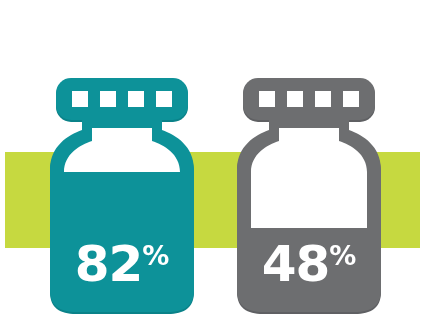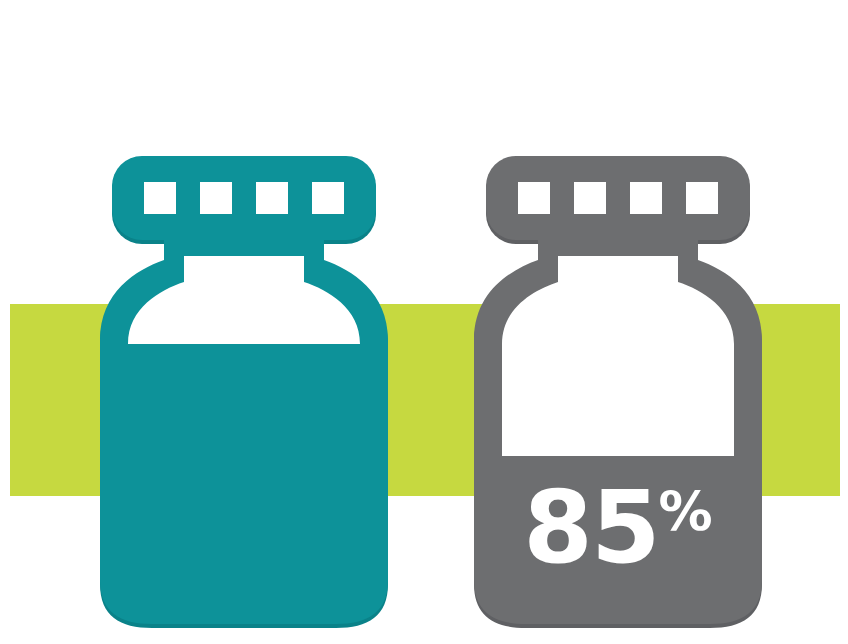--- a/index.html
+++ b/index.html
@@ -165,20 +165,23 @@
                      L 110 141
                      C 122 145 138 154 138 172
                      L 138 298
                      L 22 298
                      Z"></path>
           </clipPath>
         </defs>
       </g>
     </svg>
 
+    <div class="pct-label teal-label">
+      <span class="pct-num">82</span><span class="pct-sign">%</span>
+    </div>
   </div>
 
   <div class="jar jar-gray">
     <svg viewBox="0 0 160 322" xmlns="http://www.w3.org/2000/svg">
 
       <g>
         <rect x="14" y="80" width="132" height="42" rx="15" ry="15" fill="#5f6063"></rect>
         <rect x="14" y="78" width="132" height="42" rx="15" ry="15" fill="#6d6e70"></rect>
         <rect x="30" y="91" width="16" height="16" fill="#ffffff"></rect>
         <rect x="58" y="91" width="16" height="16" fill="#ffffff"></rect>
@@ -238,17 +241,17 @@
                      C 122 145 138 154 138 172
                      L 138 298
                      L 22 298
                      Z"></path>
           </clipPath>
         </defs>
       </g>
     </svg>
 
     <div class="pct-label gray-label">
-      <span class="pct-num">85</span><span class="pct-sign">%</span>
+      <span class="pct-num">48</span><span class="pct-sign">%</span>
     </div>
   </div>
 
 </div>
 
 </body></html>

